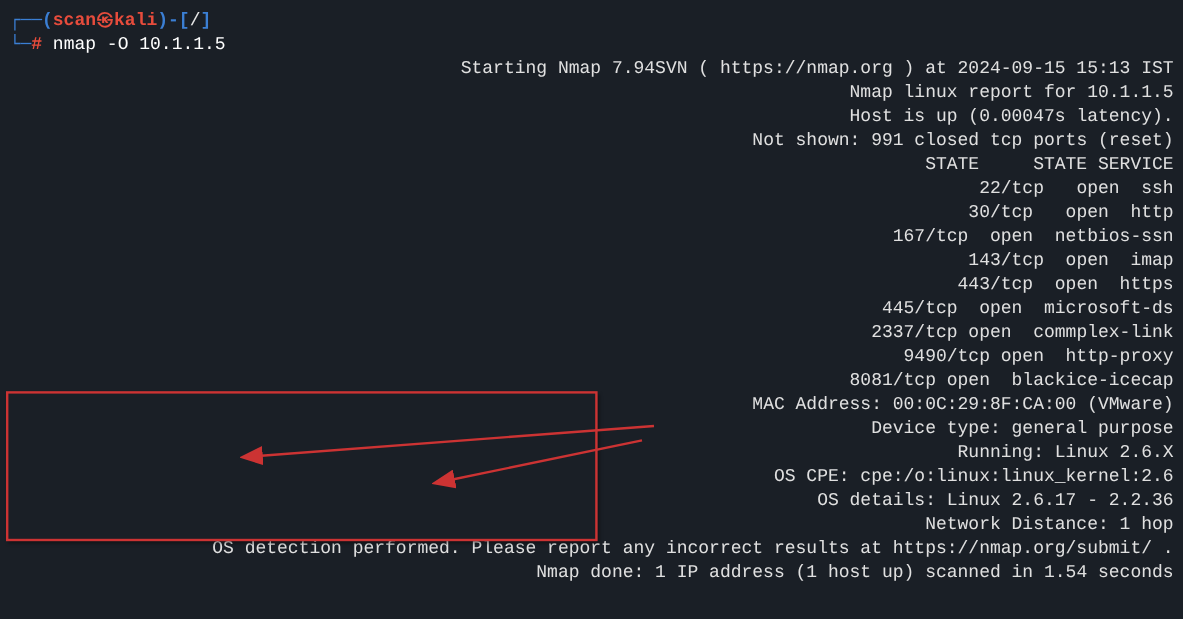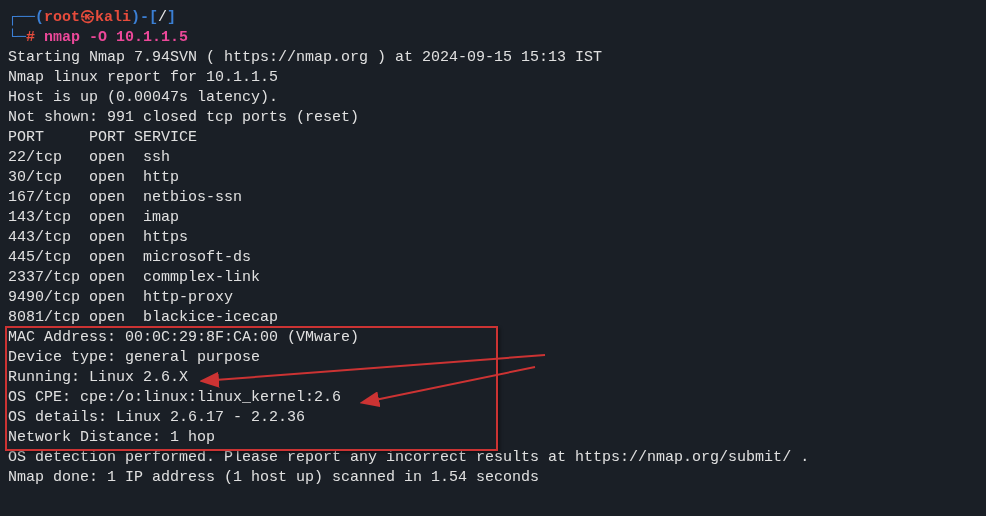--- a/index.html
+++ b/index.html
@@ -19,48 +19,49 @@
       line-height: 20px;
     }
     .prompt-line1 {
       white-space: pre;
     }
     .prompt-line2 {
       white-space: pre;
     }
     .blue { color: #3b7fd4; font-weight: bold; }
     .red { color: #e74c3c; font-weight: bold; }
-    .yellow { color: #ec4899; font-weight: bold; }
+    .yellow { color: #ffffff; font-weight: normal; }
     .white { color: #e8e8e8; }
     .output {
       white-space: pre;
+      text-align: right;
     }
     .highlight-box {
       position: absolute;
       border: 2px solid #cc3333;
       box-shadow: 2px 2px 3px rgba(0,0,0,0.4);
       pointer-events: none;
     }
     .arrow-svg {
       position: absolute;
       pointer-events: none;
     }
   </style>
 </head>
 <body>
 
-<div class="prompt-line1"><span class="blue">┌──(</span><span class="red">root</span><span class="red">㉿</span><span class="red">kali</span><span class="blue">)-[</span><span class="white">/</span><span class="blue">]</span></div>
+<div class="prompt-line1"><span class="blue">┌──(</span><span class="red">scan</span><span class="red">㉿</span><span class="red">kali</span><span class="blue">)-[</span><span class="white">/</span><span class="blue">]</span></div>
 
 <div class="prompt-line2"><span class="blue">└─</span><span class="red">#</span><span class="yellow"> nmap -O 10.1.1.5</span></div>
 
 <div class="output">Starting Nmap 7.94SVN ( https://nmap.org ) at 2024-09-15 15:13 IST</div>
 <div class="output">Nmap linux report for 10.1.1.5</div>
 <div class="output">Host is up (0.00047s latency).</div>
 <div class="output">Not shown: 991 closed tcp ports (reset)</div>
-<div class="output">PORT     PORT SERVICE</div>
+<div class="output">STATE     STATE SERVICE</div>
 <div class="output">22/tcp   open  ssh</div>
 <div class="output">30/tcp   open  http</div>
 <div class="output">167/tcp  open  netbios-ssn</div>
 <div class="output">143/tcp  open  imap</div>
 <div class="output">443/tcp  open  https</div>
 <div class="output">445/tcp  open  microsoft-ds</div>
 <div class="output">2337/tcp open  commplex-link</div>
 <div class="output">9490/tcp open  http-proxy</div>
 <div class="output">8081/tcp open  blackice-icecap</div>
 <div class="output">MAC Address: 00:0C:29:8F:CA:00 (VMware)</div>

